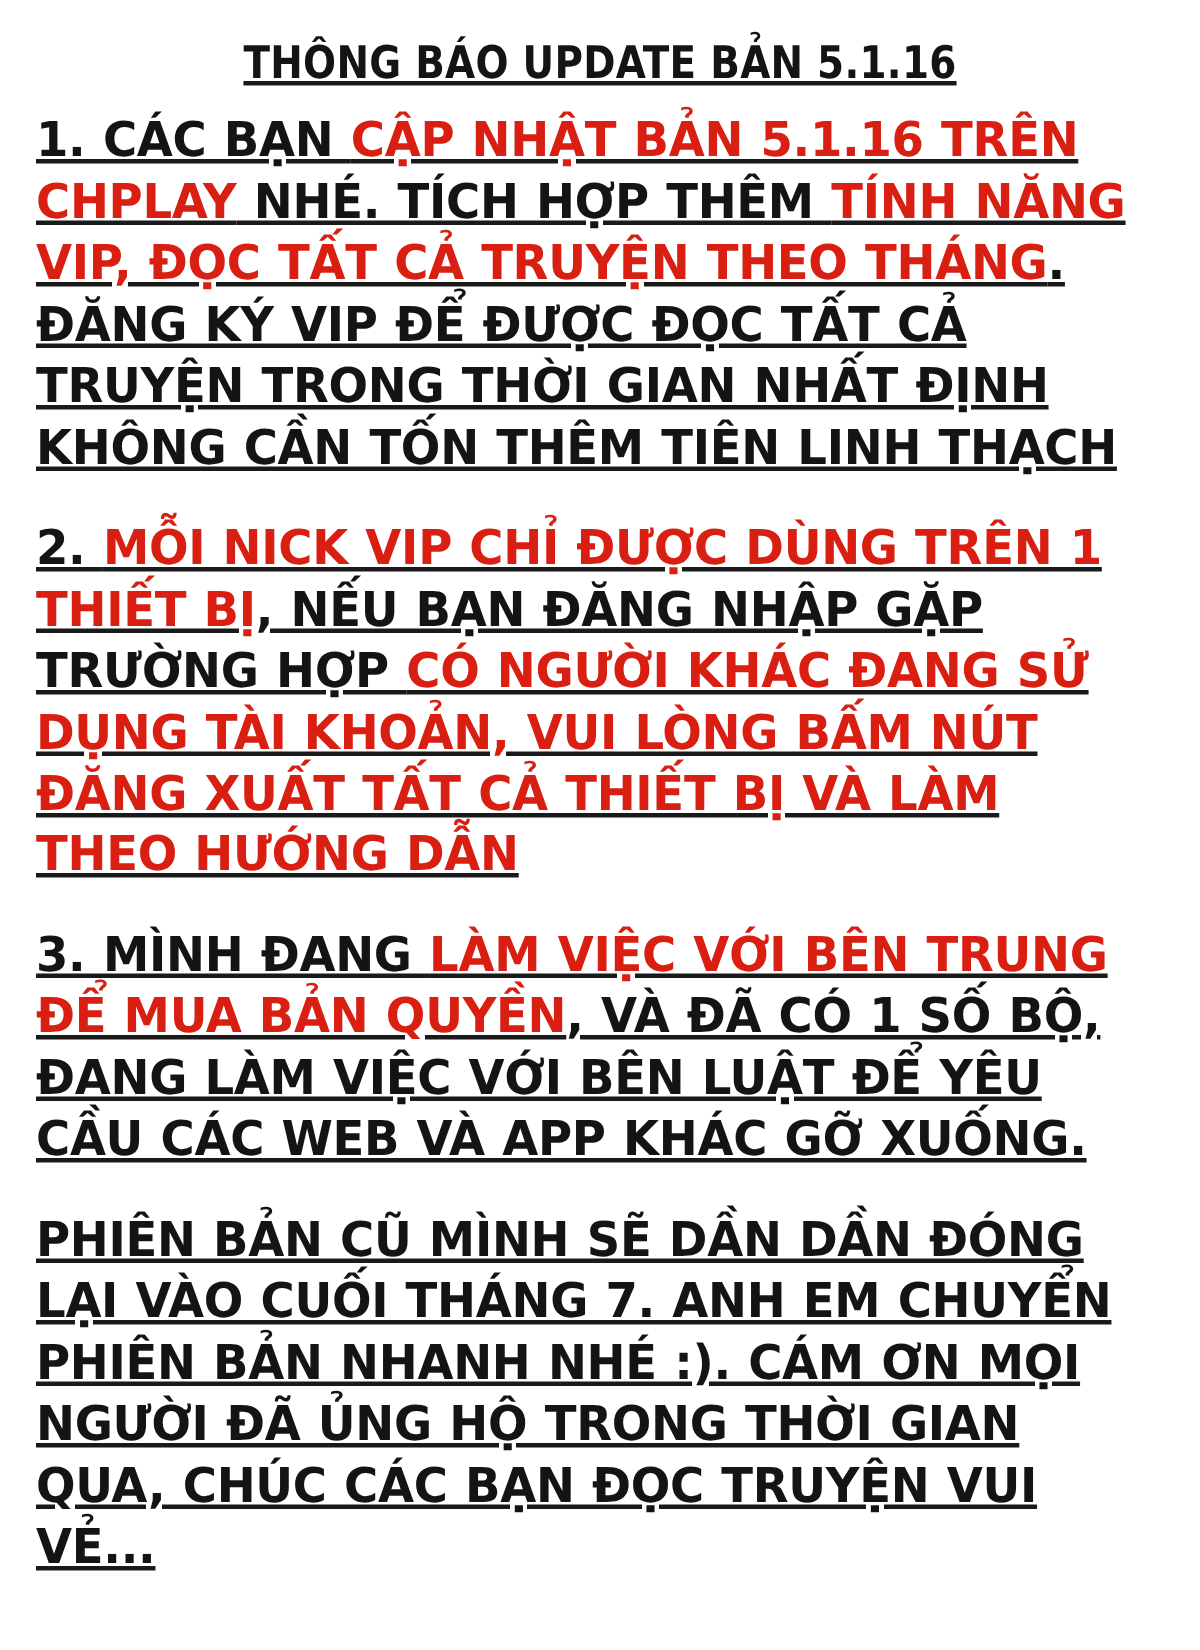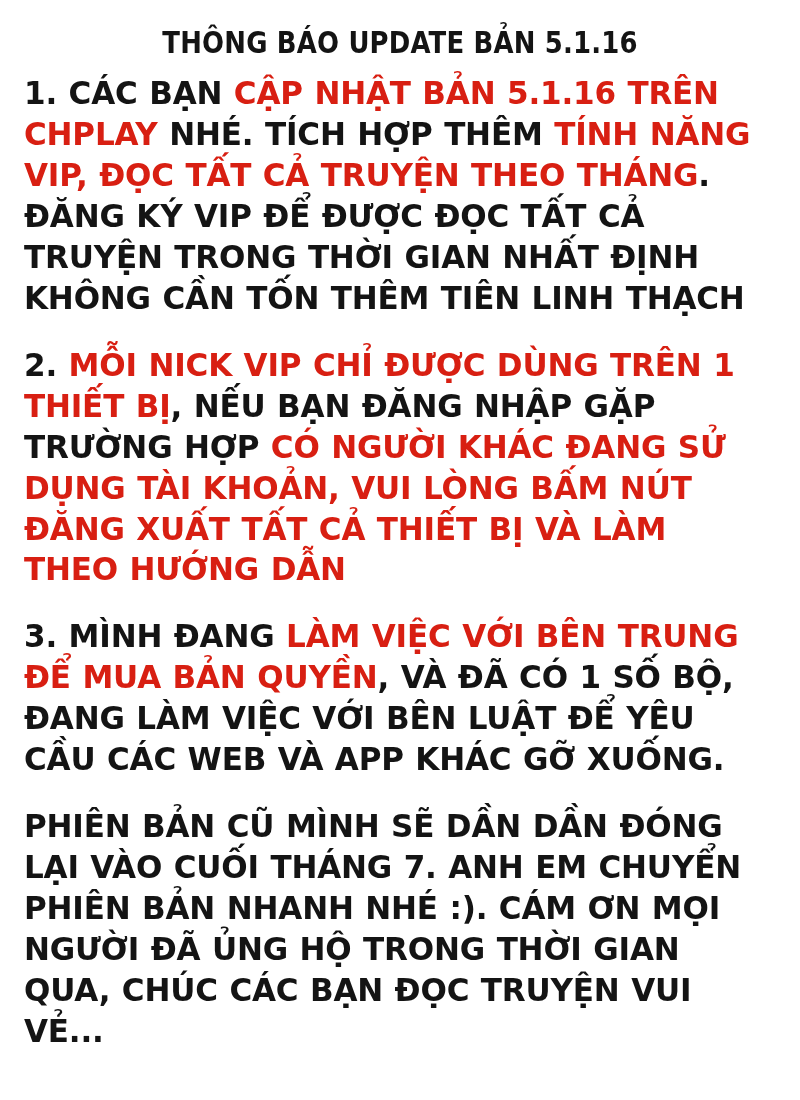--- a/index.html
+++ b/index.html
@@ -13,20 +13,21 @@
     overflow: hidden;
     font-family: "DejaVu Sans", sans-serif;
     color: #1a1a1a;
   }
   .page {
     width: 800px;
     height: 841px;
     box-sizing: border-box;
     padding: 26px 24px 0 24px;
     background: #ffffff;
+    text-decoration: underline;
   }
   .doc-title {
     text-align: center;
     font-size: 30px;
     font-weight: 700;
     letter-spacing: 0.2px;
     color: #141414;
     text-transform: uppercase;
     margin: 0 0 14px 0;
     line-height: 1.1;

